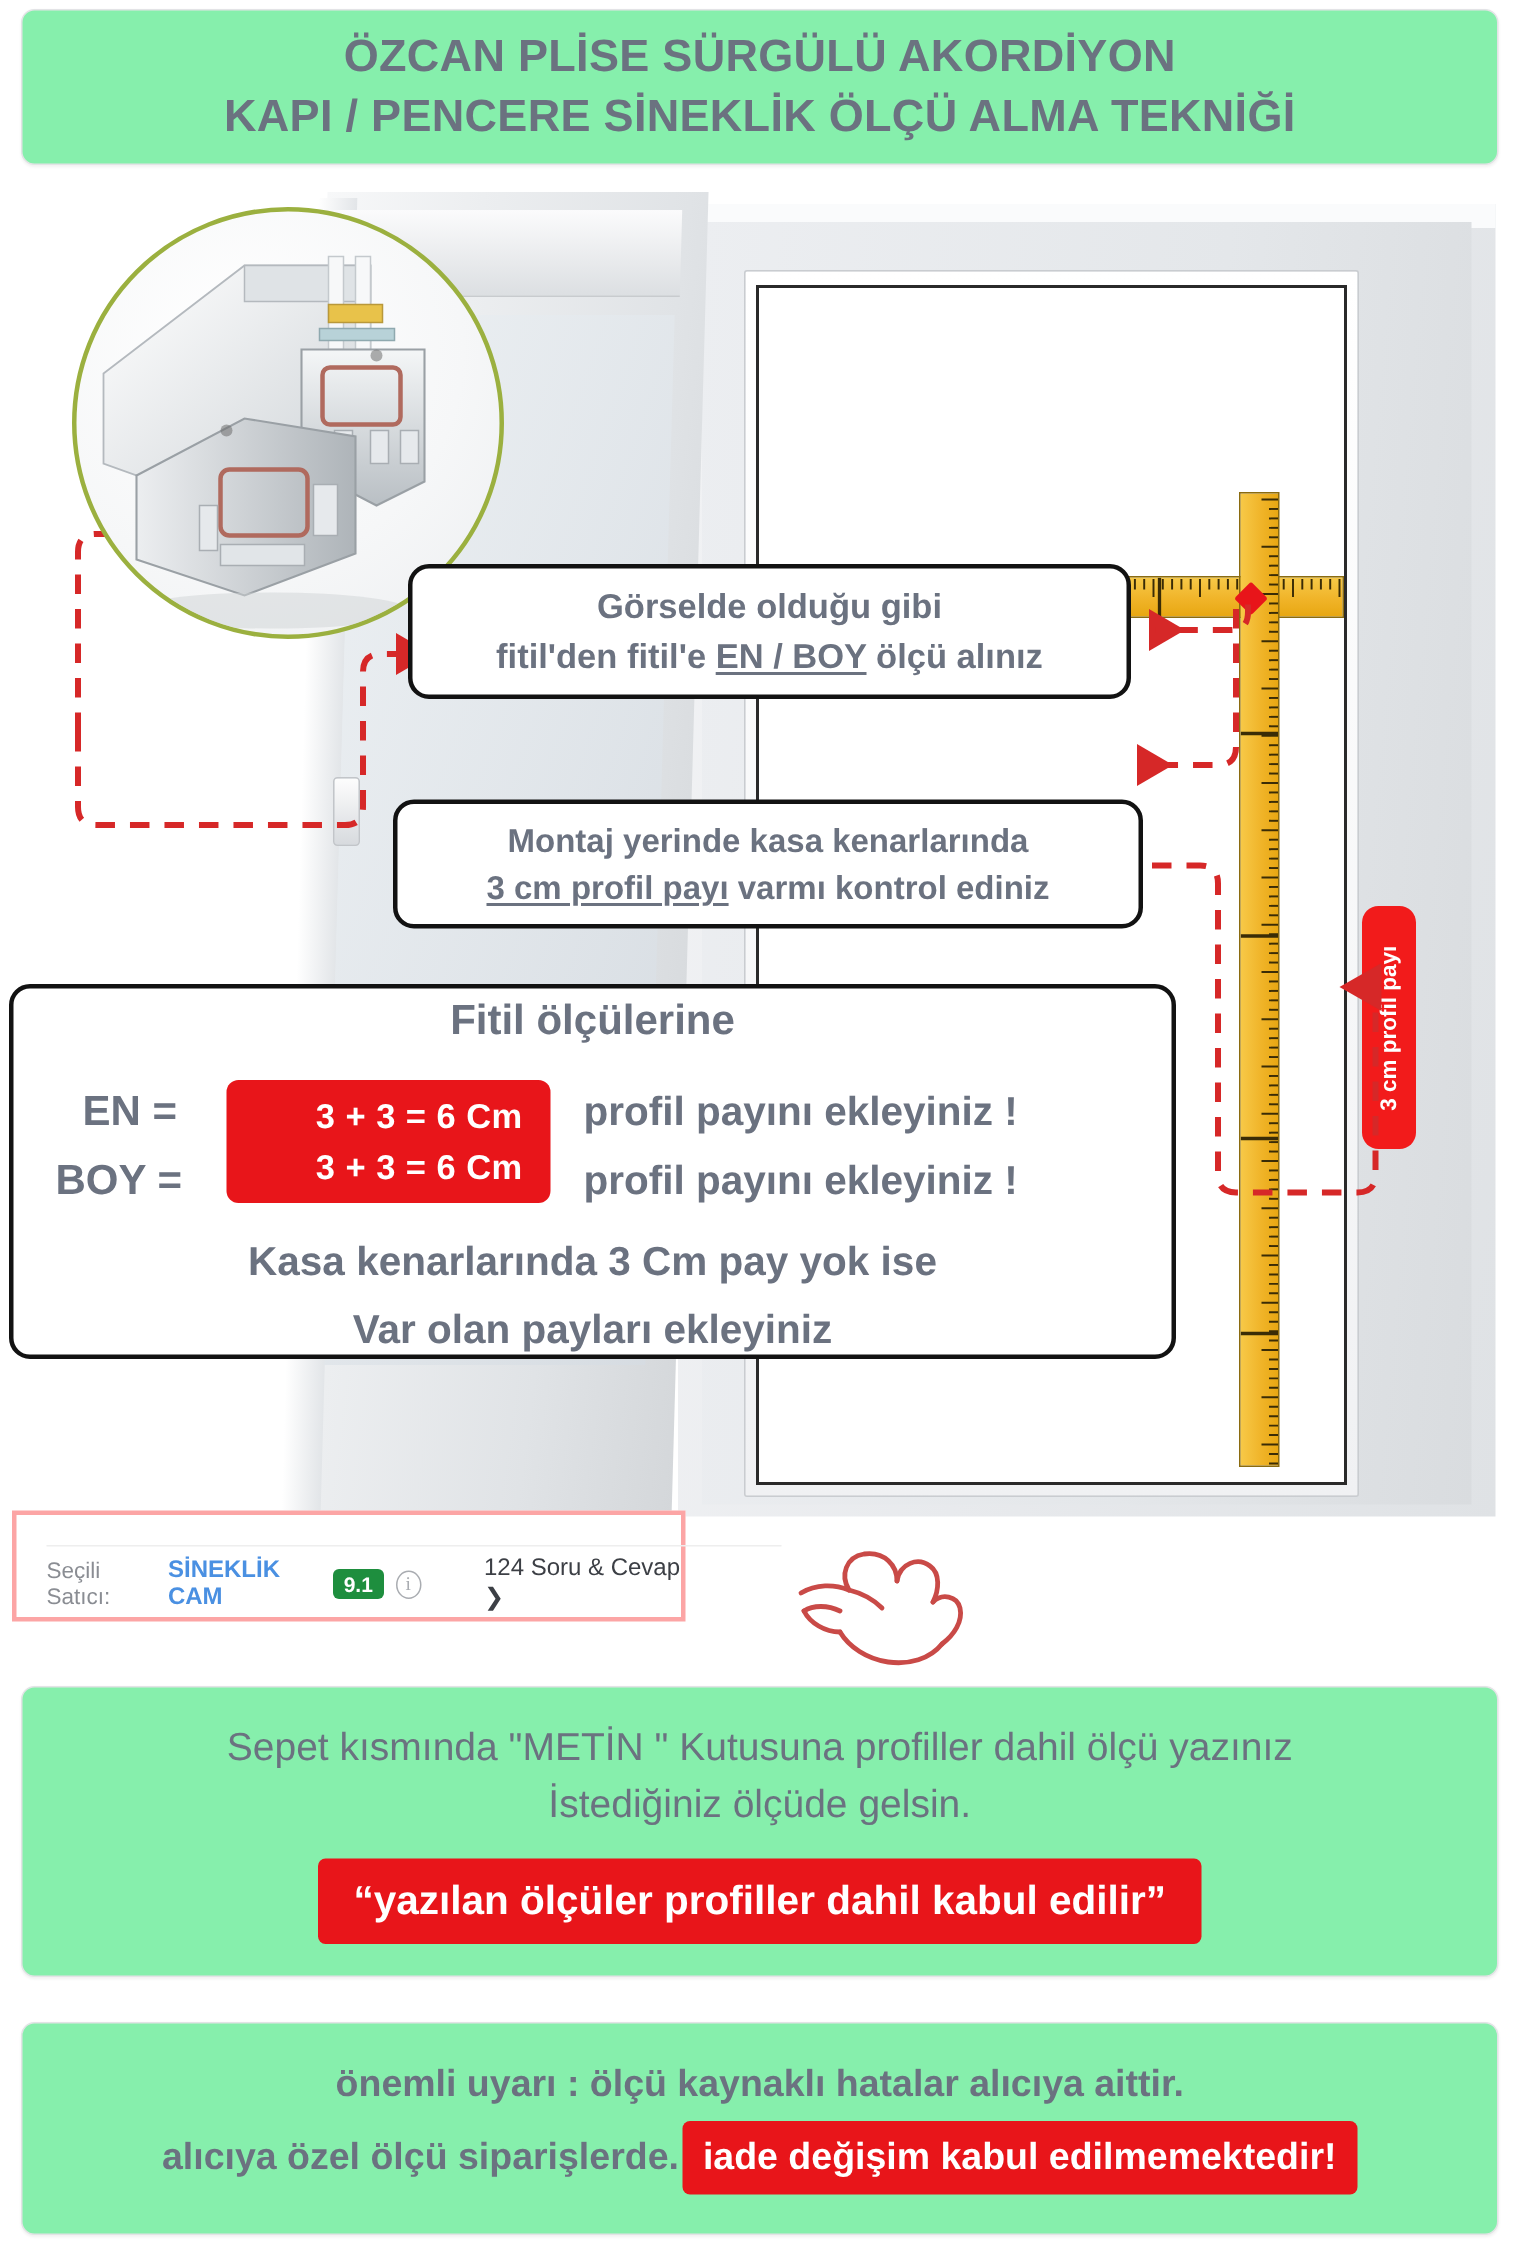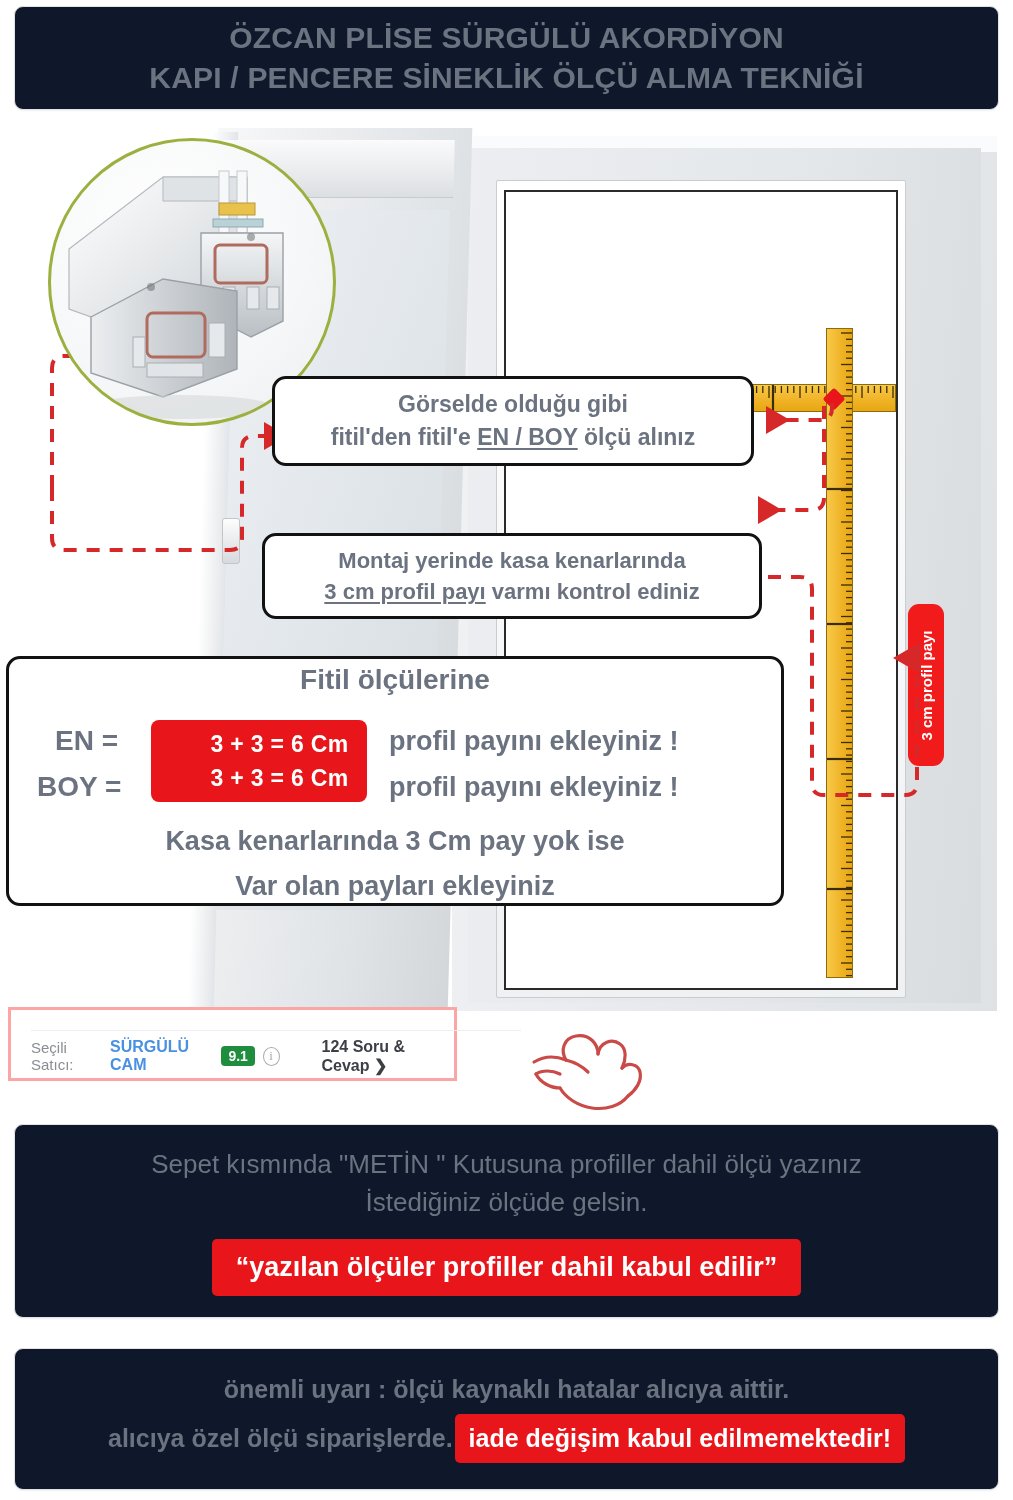--- a/index.html
+++ b/index.html
@@ -9,21 +9,21 @@
     height: 1500px;
     background: #ffffff;
     font-family: "Liberation Sans", sans-serif;
     position: relative;
     overflow: hidden;
   }
 
   
   .card {
     position: absolute;
-    background: #0f172a;
+    background: #86efac;
     border: 1px solid #e3e3e6;
     border-radius: 9px;
     box-shadow: 0 1px 2px rgba(0,0,0,.06);
   }
 
   
   #title-card {
     left: 14px; top: 6px; width: 985px; height: 104px;
     display: flex; flex-direction: column;
     align-items: center; justify-content: center;
@@ -207,21 +207,21 @@
   .s-name { color:#4a90e2; font-size:16px; font-weight:bold; }
   .s-score {
     background:#1e8e3e; color:#fff; font-size:14px; font-weight:bold;
     border-radius:4px; padding:2px 7px;
   }
   .s-info {
     width:19px; height:19px; border:1.5px solid #a9acb1; border-radius:50%;
     color:#a9acb1; font-size:13px; display:flex; align-items:center; justify-content:center;
     font-family:"Liberation Serif", serif;
   }
-  .s-qa { color:#3c3f45; font-size:16px; font-weight:bold; margin-left: 34px; }
+  .s-qa { color:#3c3f45; font-size:16px; font-weight:normal; margin-left: 34px; }
 
   
   #metin-card { left: 14px; top: 1124px; width: 985px; height: 194px;
     display:flex; flex-direction:column; align-items:center; justify-content:center; }
   .m-line { color:#6b7280; font-size: 26px; line-height: 1.45; white-space: nowrap; }
   #metin-badge {
     margin-top: 18px; background:#e8151a; border-radius:5px;
     padding: 13px 24px;
   }
   #metin-badge span { color:#ffffff; font-weight:bold; font-size:27px; white-space:nowrap; }
@@ -562,21 +562,21 @@
     <div class="f-line">Kasa kenarlarında 3 Cm pay yok ise</div>
     <div class="f-line">Var olan payları ekleyiniz</div>
   </div>
 
 </div>
 
 <div id="seller-bar">
   <div id="seller-divider"></div>
   <div id="seller-row">
     <span class="s-label">Seçili Satıcı:</span>
-    <span class="s-name">SÜRGÜLÜ CAM</span>
+    <span class="s-name">SİNEKLİK CAM</span>
     <span class="s-score">9.1</span>
     <span class="s-info">i</span>
     <span class="s-qa">124 Soru &amp; Cevap ❯</span>
   </div>
 </div>
 
 <svg style="position:absolute;left:520px;top:1010px;width:130px;height:110px" viewBox="0 0 130 110">
   <g fill="none" stroke="#c94a47" stroke-width="3.2" stroke-linecap="round" stroke-linejoin="round">
     <path d="M14,52 C24,46 36,46 46,50"></path>
     <path d="M46,50 C40,40 44,28 56,26 C70,24 78,34 78,44"></path>

